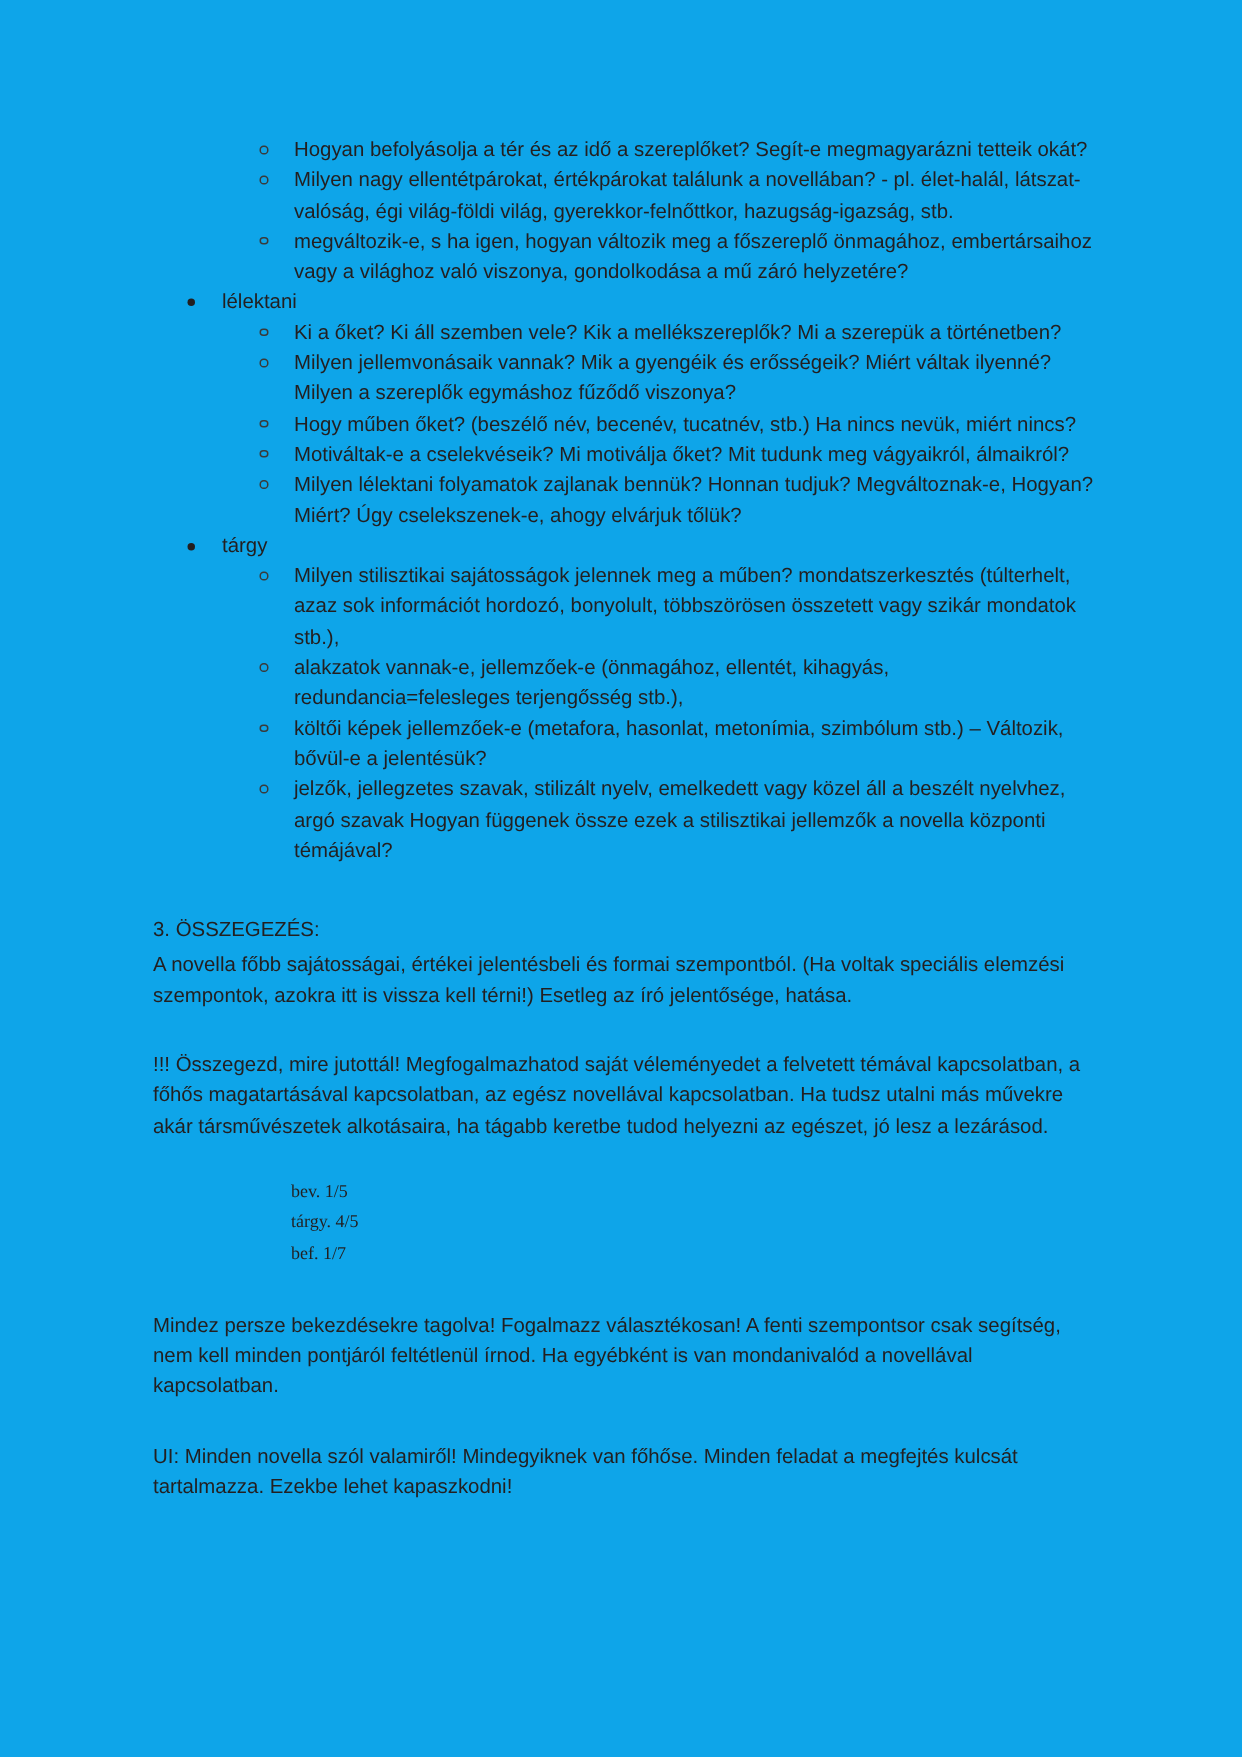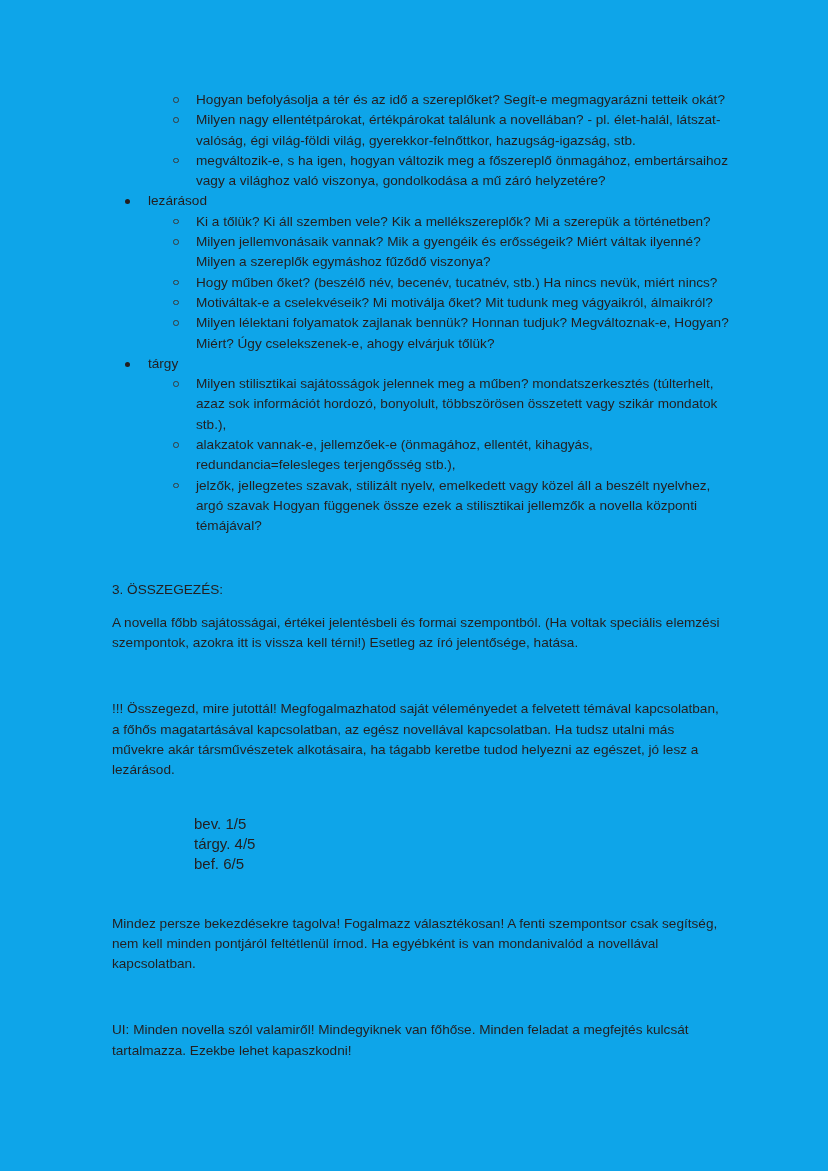--- a/index.html
+++ b/index.html
@@ -89,29 +89,29 @@
     box-sizing: border-box;
   }
   .lvl2-text {
     display: block;
   }
 
   
   .para-block {
     font-size: 13.6px;
     line-height: 20.3px;
-    margin: 13px;
+    margin: 3px;
   }
 
   .ratio-lines {
     margin: 0;
     padding: 0;
     list-style: none;
-    font-family: Liberation Sans, sans-serif;
-    font-size: 15px;
+    font-family: Liberation Serif, serif;
+    font-size: 12px;
     line-height: 20.3px;
   }
   .ratio-line {
     padding-left: 95px;
   }
   .gap-20 { height: 20px; }
   .gap-26 { height: 26px; }
   .gap-30 { height: 30px; }
 </style>
 </head>
@@ -131,27 +131,27 @@
       </li>
       <li class="lvl2-item">
         <span class="marker-circle"></span>
         <span class="lvl2-text">megváltozik-e, s ha igen, hogyan változik meg a főszereplő önmagához, embertársaihoz vagy a világhoz való viszonya, gondolkodása a mű záró helyzetére?</span>
       </li>
     </ul>
 
     <ul class="lvl1-list">
       <li class="lvl1-item">
         <span class="marker-disc"></span>
-        <span class="lvl1-label">lezárásod</span>
+        <span class="lvl1-label">lélektani</span>
       </li>
     </ul>
     <ul class="lvl2-list">
       <li class="lvl2-item">
         <span class="marker-circle"></span>
-        <span class="lvl2-text">Ki a tőlük? Ki áll szemben vele? Kik a mellékszereplők? Mi a szerepük a történetben?</span>
+        <span class="lvl2-text">Ki a őket? Ki áll szemben vele? Kik a mellékszereplők? Mi a szerepük a történetben?</span>
       </li>
       <li class="lvl2-item">
         <span class="marker-circle"></span>
         <span class="lvl2-text">Milyen jellemvonásaik vannak? Mik a gyengéik és erősségeik? Miért váltak ilyenné? Milyen a szereplők egymáshoz fűződő viszonya?</span>
       </li>
       <li class="lvl2-item">
         <span class="marker-circle"></span>
         <span class="lvl2-text">Hogy műben őket? (beszélő név, becenév, tucatnév, stb.) Ha nincs nevük, miért nincs?</span>
       </li>
       <li class="lvl2-item">
@@ -174,39 +174,43 @@
       <li class="lvl2-item">
         <span class="marker-circle"></span>
         <span class="lvl2-text">Milyen stilisztikai sajátosságok jelennek meg a műben? mondatszerkesztés (túlterhelt, azaz sok információt hordozó, bonyolult, többszörösen összetett vagy szikár mondatok stb.),</span>
       </li>
       <li class="lvl2-item">
         <span class="marker-circle"></span>
         <span class="lvl2-text">alakzatok vannak-e, jellemzőek-e (önmagához, ellentét, kihagyás, redundancia=felesleges terjengősség stb.),</span>
       </li>
       <li class="lvl2-item">
         <span class="marker-circle"></span>
+        <span class="lvl2-text">költői képek jellemzőek-e (metafora, hasonlat, metonímia, szimbólum stb.) – Változik, bővül-e a jelentésük?</span>
+      </li>
+      <li class="lvl2-item">
+        <span class="marker-circle"></span>
         <span class="lvl2-text">jelzők, jellegzetes szavak, stilizált nyelv, emelkedett vagy közel áll a beszélt nyelvhez, argó szavak Hogyan függenek össze ezek a stilisztikai jellemzők a novella központi témájával?</span>
       </li>
     </ul>
 
     <div class="gap-30"></div>
 
     <p class="para-block">3. ÖSSZEGEZÉS:</p>
     <p class="para-block">A novella főbb sajátosságai, értékei jelentésbeli és formai szempontból. (Ha voltak speciális elemzési szempontok, azokra itt is vissza kell térni!) Esetleg az író jelentősége, hatása.</p>
 
     <div class="gap-20"></div>
 
     <p class="para-block">!!! Összegezd, mire jutottál! Megfogalmazhatod saját véleményedet a felvetett témával kapcsolatban, a főhős magatartásával kapcsolatban, az egész novellával kapcsolatban. Ha tudsz utalni más művekre akár társművészetek alkotásaira, ha tágabb keretbe tudod helyezni az egészet, jó lesz a lezárásod.</p>
 
     <div class="gap-20"></div>
 
     <ul class="ratio-lines">
       <li class="ratio-line">bev. 1/5</li>
       <li class="ratio-line">tárgy. 4/5</li>
-      <li class="ratio-line">bef. 6/5</li>
+      <li class="ratio-line">bef. 1/7</li>
     </ul>
 
     <div class="gap-26"></div>
 
     <p class="para-block">Mindez persze bekezdésekre tagolva! Fogalmazz választékosan! A fenti szempontsor csak segítség, nem kell minden pontjáról feltétlenül írnod. Ha egyébként is van mondanivalód a novellával kapcsolatban.</p>
 
     <div class="gap-20"></div>
 
     <p class="para-block">UI: Minden novella szól valamiről! Mindegyiknek van főhőse. Minden feladat a megfejtés kulcsát tartalmazza. Ezekbe lehet kapaszkodni!</p>
 

